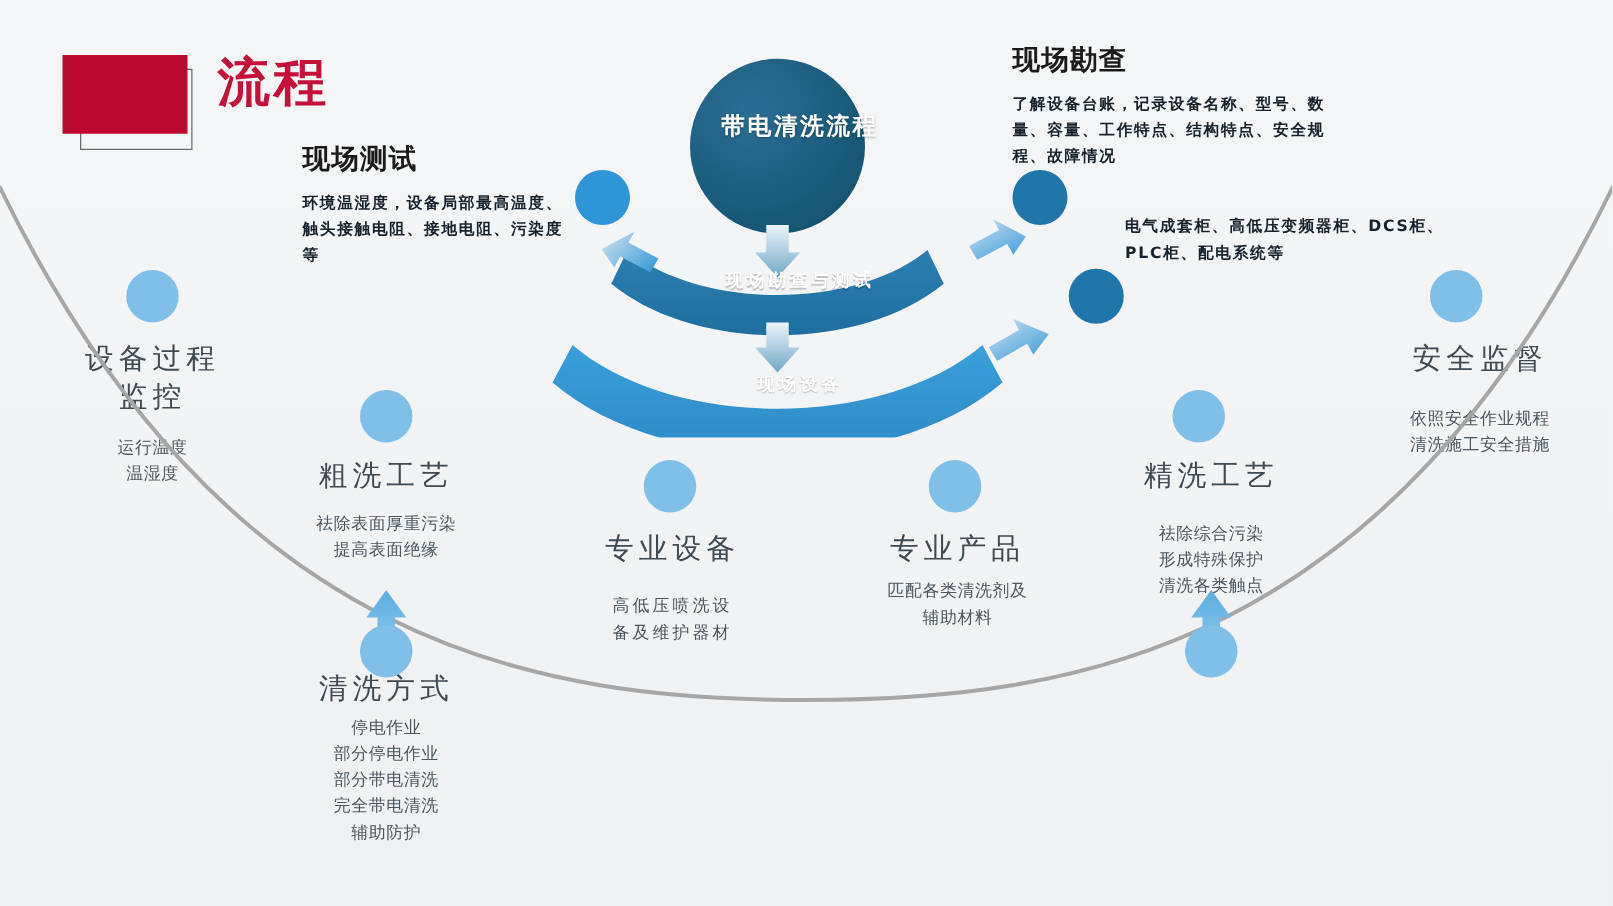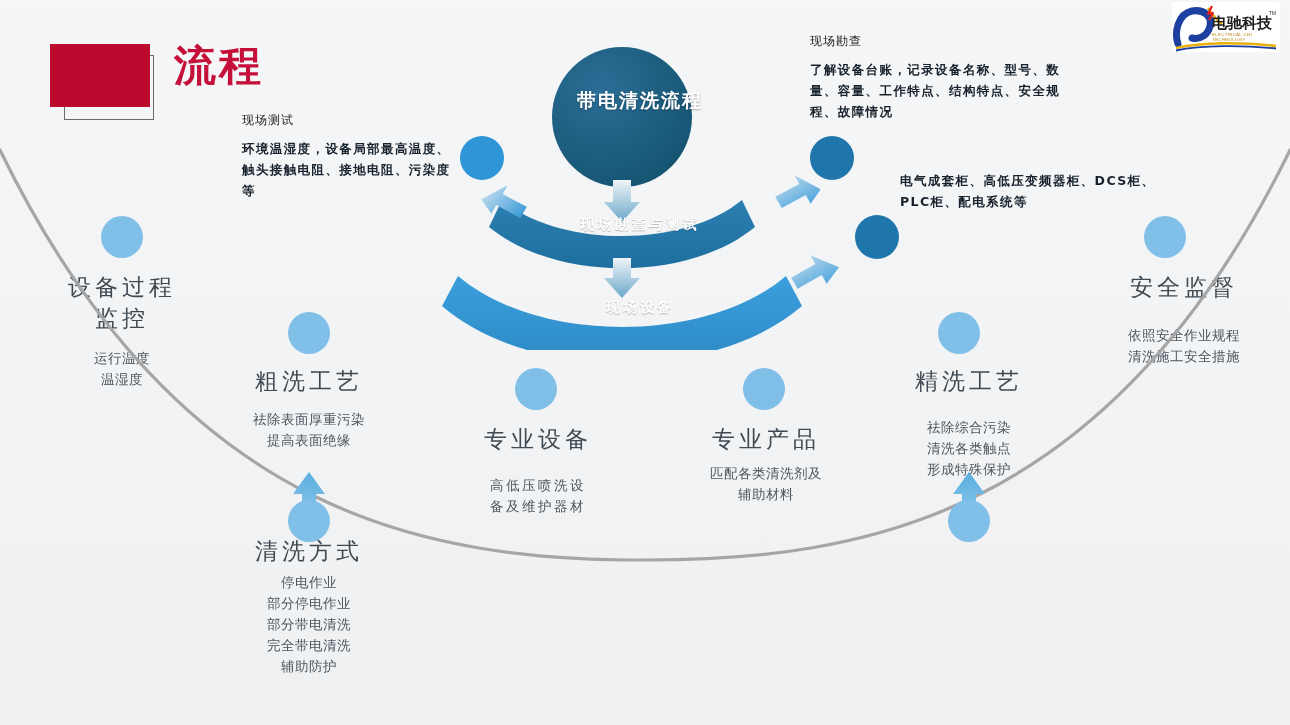--- a/index.html
+++ b/index.html
@@ -14,21 +14,21 @@
          background:linear-gradient(180deg,#f5f6f8 0%,#f2f3f5 55%,#eef0f2 100%);}
   .abs{position:absolute;}
 
   
   #title-red-box{left:50px;top:44px;width:100px;height:63px;background:#bb0a2e;z-index:4;}
   #title-outline-box{left:64px;top:55px;width:88px;height:63px;border:1px solid #6a6a6a;background:transparent;z-index:3;}
   #page-title{left:174px;top:44px;font-size:42px;font-weight:700;color:#c5103a;letter-spacing:3px;
               line-height:1.05;z-index:5;font-family:"DejaVu Sans","Liberation Sans",sans-serif;}
 
   
-  .hd-bold{font-weight:400;color:#1b1b1b;font-size:12px;letter-spacing:1px;
+  .hd-bold{font-weight:700;color:#1b1b1b;font-size:22px;letter-spacing:1px;
            font-family:"DejaVu Sans","Liberation Sans",sans-serif;}
   .bd-dark{color:#17222c;font-size:12.5px;line-height:21px;letter-spacing:1.4px;font-weight:600;
            font-family:"DejaVu Sans","Liberation Sans",sans-serif;}
   .node-title{color:#404a52;font-size:23px;letter-spacing:4px;line-height:31px;text-align:center;
               font-family:"DejaVu Sans","Liberation Sans",sans-serif;}
   .node-sub{color:#4b565e;font-size:13.5px;line-height:21px;text-align:center;letter-spacing:0.5px;
             font-family:"DejaVu Sans","Liberation Sans",sans-serif;}
   .node-sub.spaced{letter-spacing:2.5px;}
 
   
@@ -89,32 +89,20 @@
 
   <svg class="abs upArrow" style="left:946px;top:470px;width:46px;height:70px;" viewBox="0 0 46 70">
     <path d="M23,2 L39,24 L30,24 L30,50 L16,50 L16,24 L7,24 Z" fill="url(#gUp1)"></path>
   </svg>
   <div class="abs dot" style="left:948px;top:500px;width:42px;height:42px;"></div>
 
   <div class="abs" id="title-outline-box"></div>
   <div class="abs" id="title-red-box"></div>
   <div class="abs" id="page-title">流程</div>
 
-  <div class="abs" id="logo">
-    <svg viewBox="0 0 108 50" style="position:absolute;left:0;top:0;width:108px;height:50px;">
-      <path d="M6,42 C2,30 6,12 20,9 C32,7 40,14 38,24 C36,33 28,38 20,36" fill="none" stroke="#1d3fa0" stroke-width="7" stroke-linecap="round"></path>
-      <path d="M36,6 C40,12 44,18 50,22" fill="none" stroke="#e8b10a" stroke-width="2.4"></path>
-      <path d="M40,4 L36,12 L41,11 L37,18" fill="none" stroke="#e02020" stroke-width="2.2" stroke-linejoin="round"></path>
-      <path d="M4,46 C30,40 70,40 104,44" fill="none" stroke="#e8b10a" stroke-width="2.6"></path>
-      <path d="M4,48.5 C30,43 70,43 104,46.5" fill="none" stroke="#1d3fa0" stroke-width="1.8"></path>
-    </svg>
-    <div id="logo-wordmark">电驰科技</div>
-    <div id="logo-sub">ELECTRICAL CHI TECHNOLOGY</div>
-    <div id="logo-tm">TM</div>
-  </div>
 
   <svg class="abs" id="funnel-svg" viewBox="0 0 440 330">
     <defs>
       <radialGradient id="gCircle" cx="35%" cy="30%" r="80%">
         <stop offset="0%" stop-color="#2b6d96"></stop>
           <stop offset="100%" stop-color="#14536f"></stop>
       </radialGradient>
       <linearGradient id="gBand1" x1="0" y1="0" x2="0" y2="1">
         <stop offset="0%" stop-color="#2b7fb0"></stop>
           <stop offset="100%" stop-color="#1e6f9f"></stop>
@@ -191,22 +179,22 @@
 
   <div class="abs" style="left:676px;top:424px;width:180px;">
     <div class="node-title">专业产品</div>
     <div class="node-sub" style="margin-top:8px;">匹配各类清洗剂及</div>
     <div class="node-sub">辅助材料</div>
   </div>
 
   <div class="abs" style="left:879px;top:366px;width:180px;">
     <div class="node-title">精洗工艺</div>
     <div class="node-sub" style="margin-top:20px;">祛除综合污染</div>
+    <div class="node-sub">形成特殊保护</div>
     <div class="node-sub">清洗各类触点</div>
-    <div class="node-sub">形成特殊保护</div>
   </div>
 
   <div class="abs" style="left:1094px;top:272px;width:180px;">
     <div class="node-title">安全监督</div>
     <div class="node-sub" style="margin-top:22px;">依照安全作业规程</div>
     <div class="node-sub">清洗施工安全措施</div>
   </div>
 
   <div class="abs" style="left:219px;top:536px;width:180px;">
     <div class="node-title">清洗方式</div>

